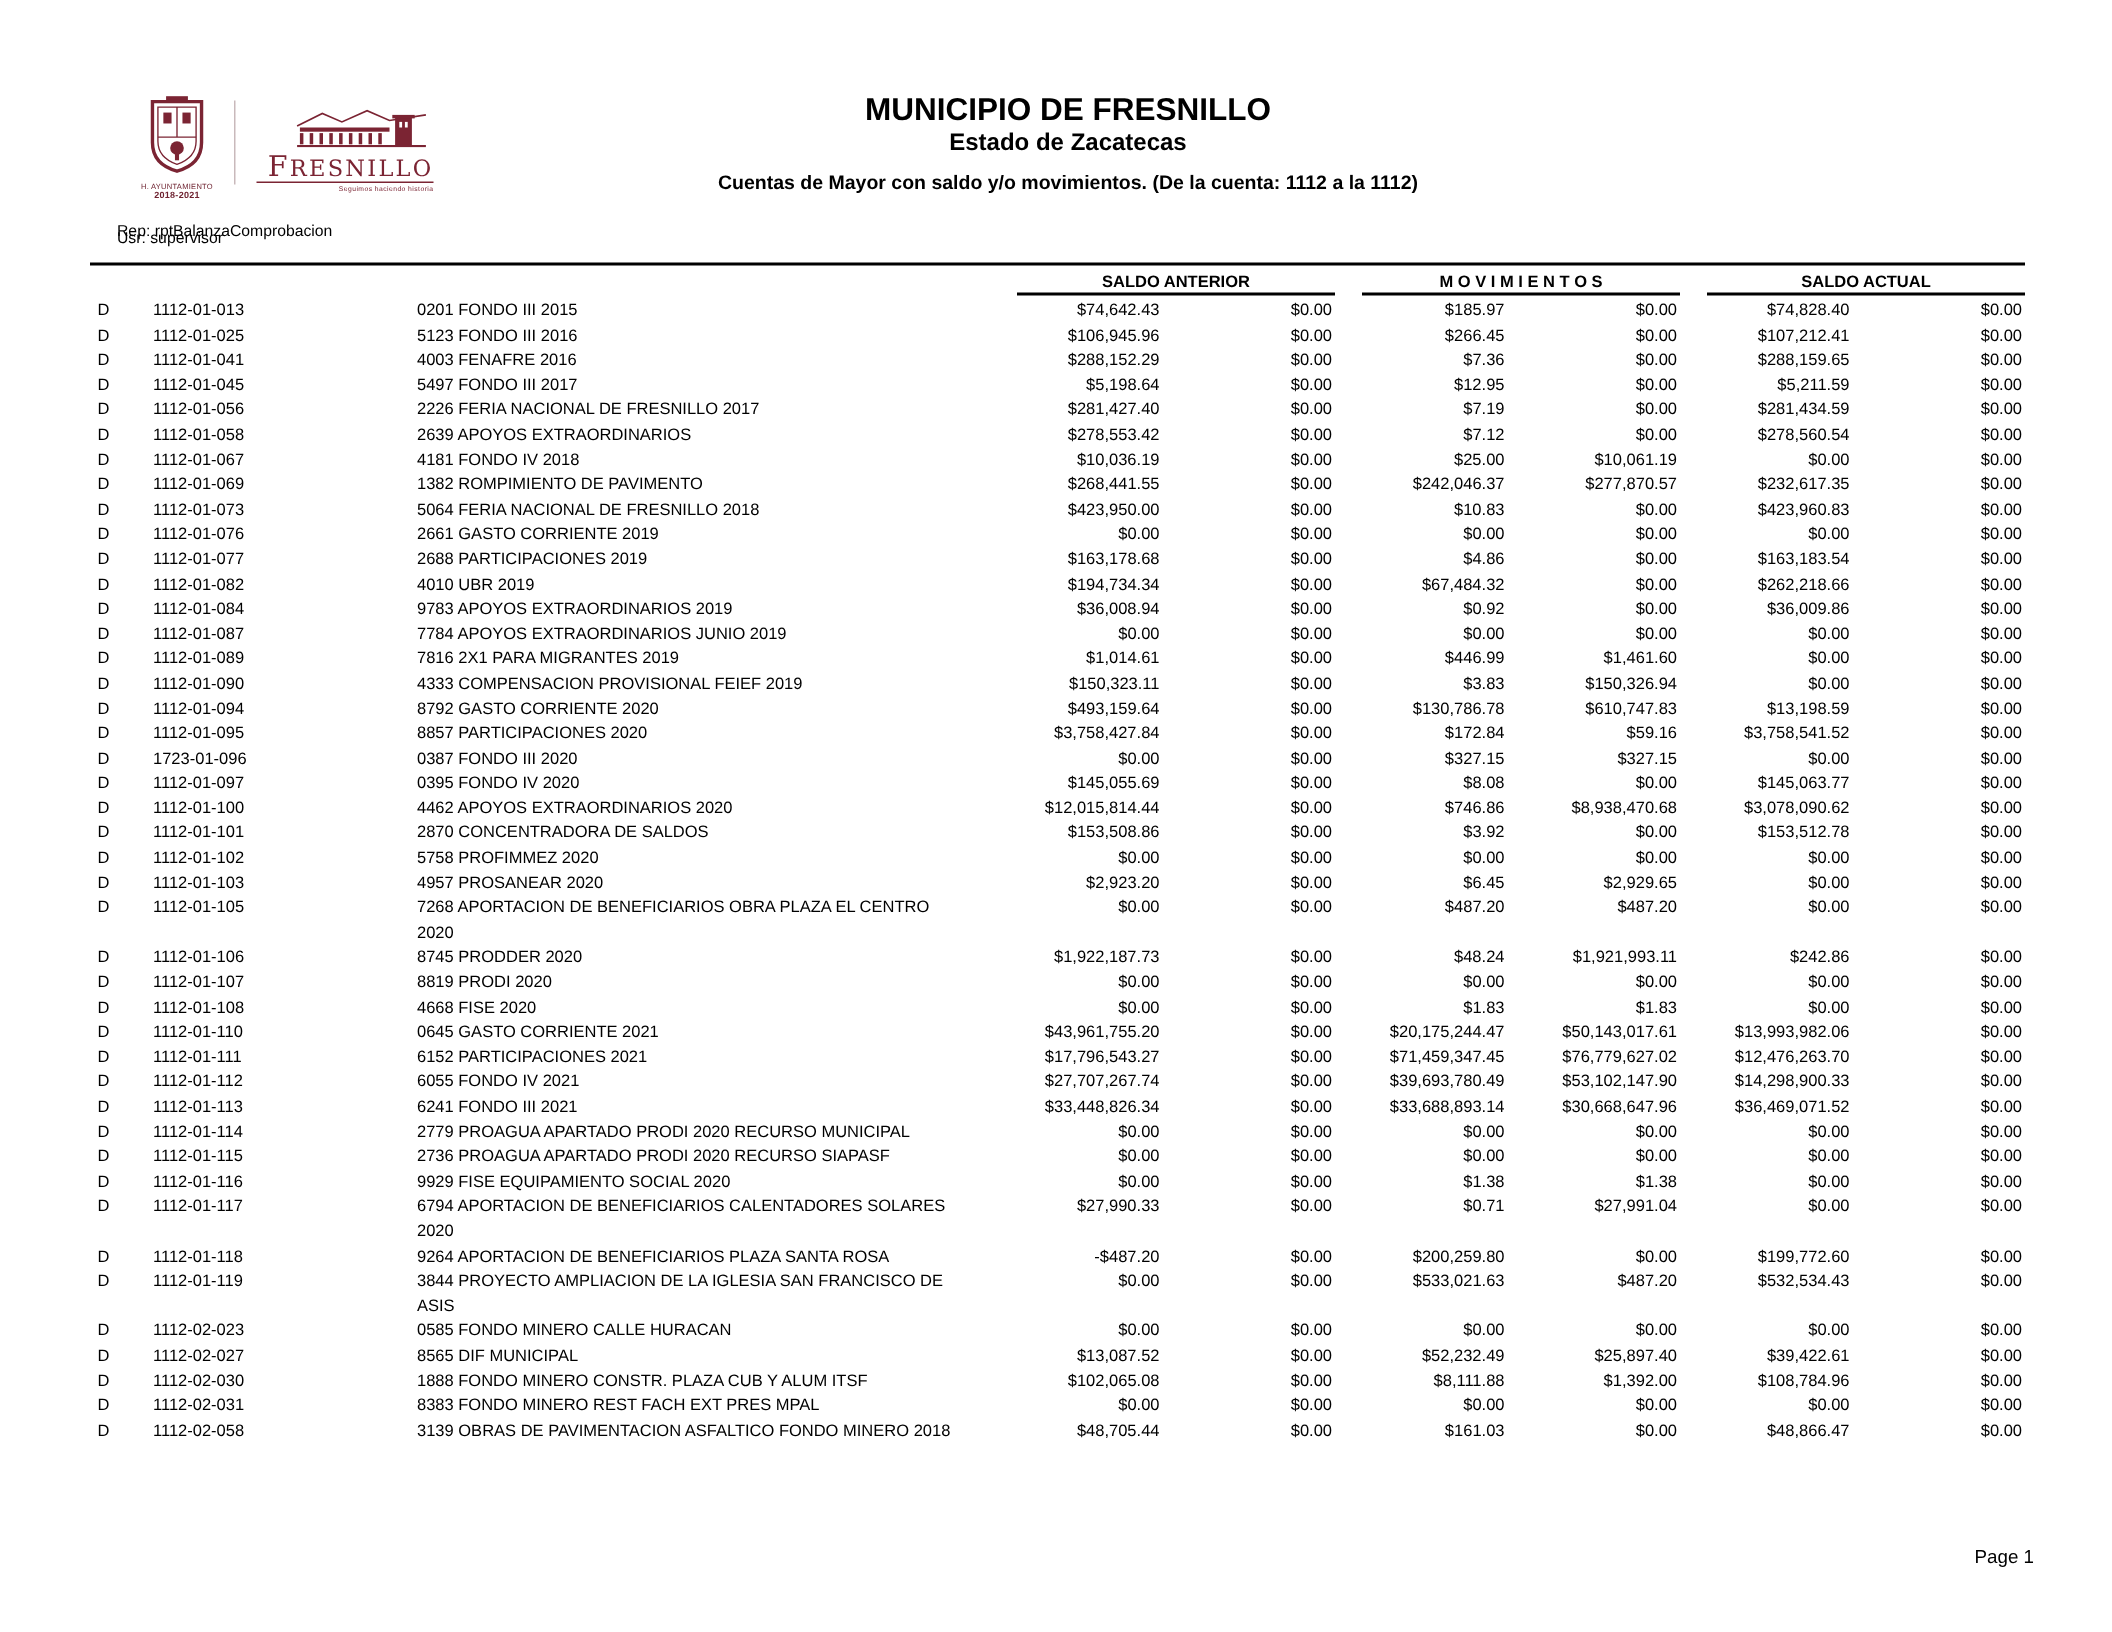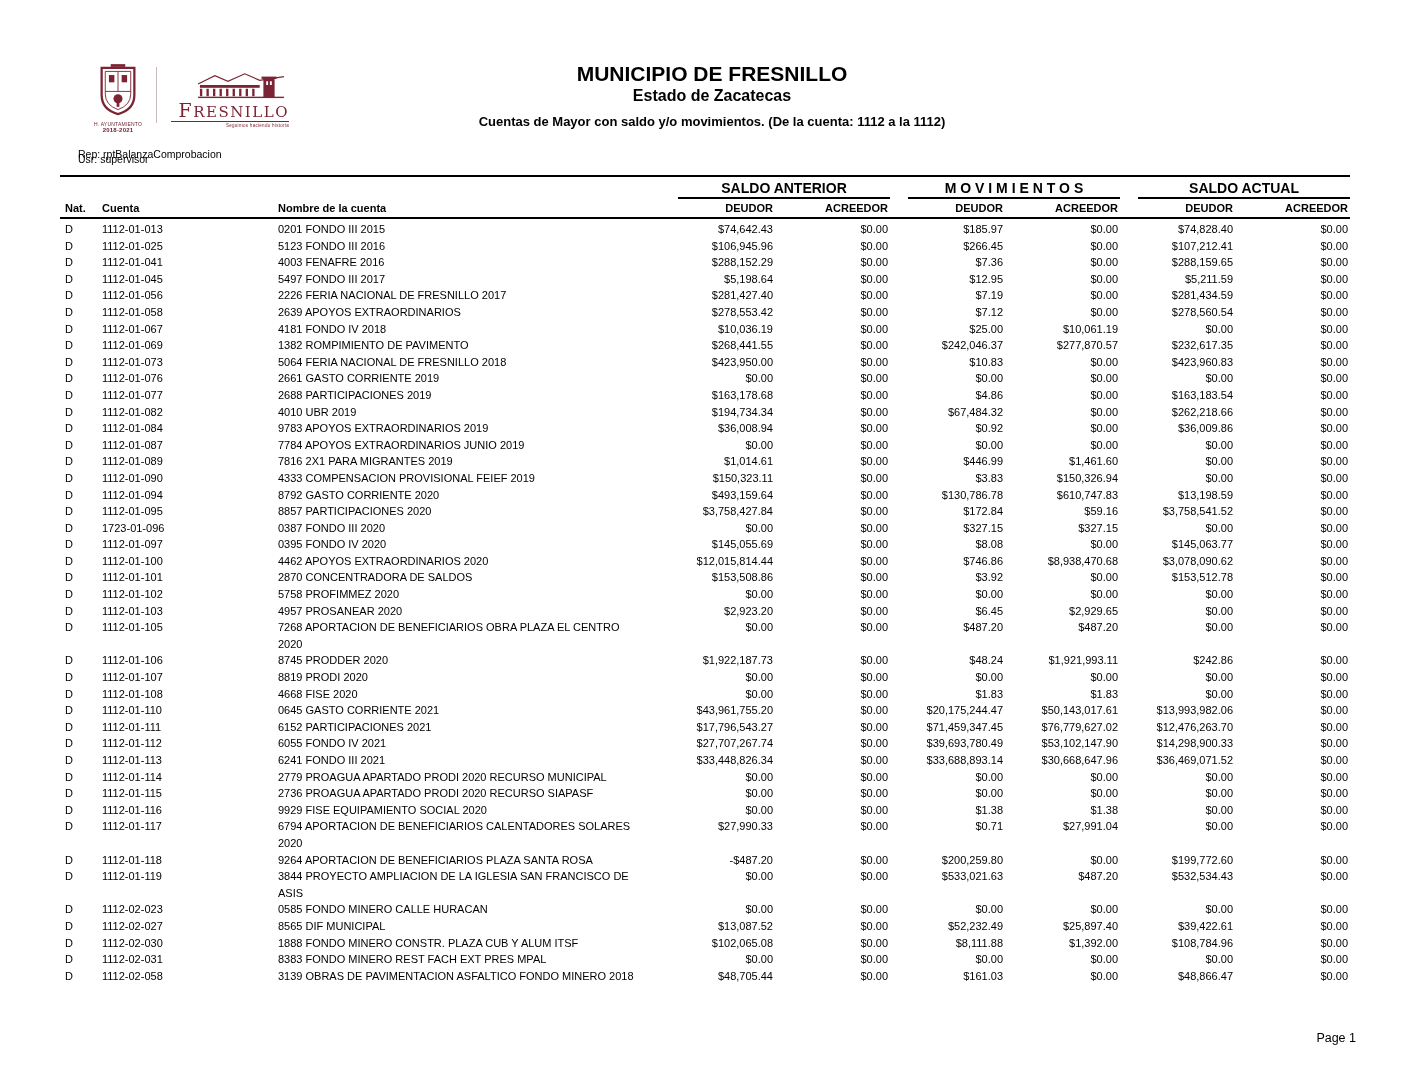--- a/index.html
+++ b/index.html
@@ -39,21 +39,21 @@
   .repusr .usr { top:7px; }
 
   .rule-top { margin-left:60px; width:1290px; border-top:2.5px solid #000; }
 
   
   table { border-collapse:collapse; table-layout:fixed; width:1290px; margin-left:60px; }
   col.c1{width:42px;} col.c2{width:176px;} col.c3{width:382px;}
   col.cn{width:115px;}
 
   tr.groups td { padding-top:3px; height:20px; vertical-align:bottom; }
-  .groupline { border-bottom:2px solid #000; text-align:center; font-size:14px;
+  .groupline { border-bottom:2px solid #000; text-align:center; font-size:11px;
       font-weight:bold; margin-left:18px; padding-bottom:1px; }
 
   tr.cols th { font-size:11px; font-weight:bold; border-bottom:2.5px solid #000;
       padding:3px 2px 3px 0; white-space:nowrap; }
   tr.cols th.l { text-align:left; }
   tr.cols th.r { text-align:right; }
   tr.cols th.th-nat { padding-left:5px; }
 
   tbody { font-size:11px; }
   tbody td { vertical-align:top; line-height:16.6px; padding:0 2px 0 0; }
@@ -151,31 +151,20 @@
         <td colspan="2">
             <div class="groupline">SALDO ANTERIOR</div>
           </td>
         <td colspan="2">
             <div class="groupline">M O V I M I E N T O S</div>
           </td>
         <td colspan="2">
             <div class="groupline">SALDO ACTUAL</div>
           </td>
       </tr>
-      <tr class="cols">
-        <th class="l th-nat">Nat.</th>
-        <th class="l">Cuenta</th>
-        <th class="l">Nombre de la cuenta</th>
-        <th class="r">DEUDOR</th>
-        <th class="r">ACREEDOR</th>
-        <th class="r">DEUDOR</th>
-        <th class="r">ACREEDOR</th>
-        <th class="r">DEUDOR</th>
-        <th class="r">ACREEDOR</th>
-      </tr>
     </thead>
     <tbody>
         <tr>
           <td class="c-nat">D</td>
           <td class="c-cta">1112-01-013</td>
           <td class="c-nom">
             <div class="nomwrap">0201 FONDO III 2015</div>
           </td>
           <td class="c-num">$74,642.43</td>
           <td class="c-num">$0.00</td>

